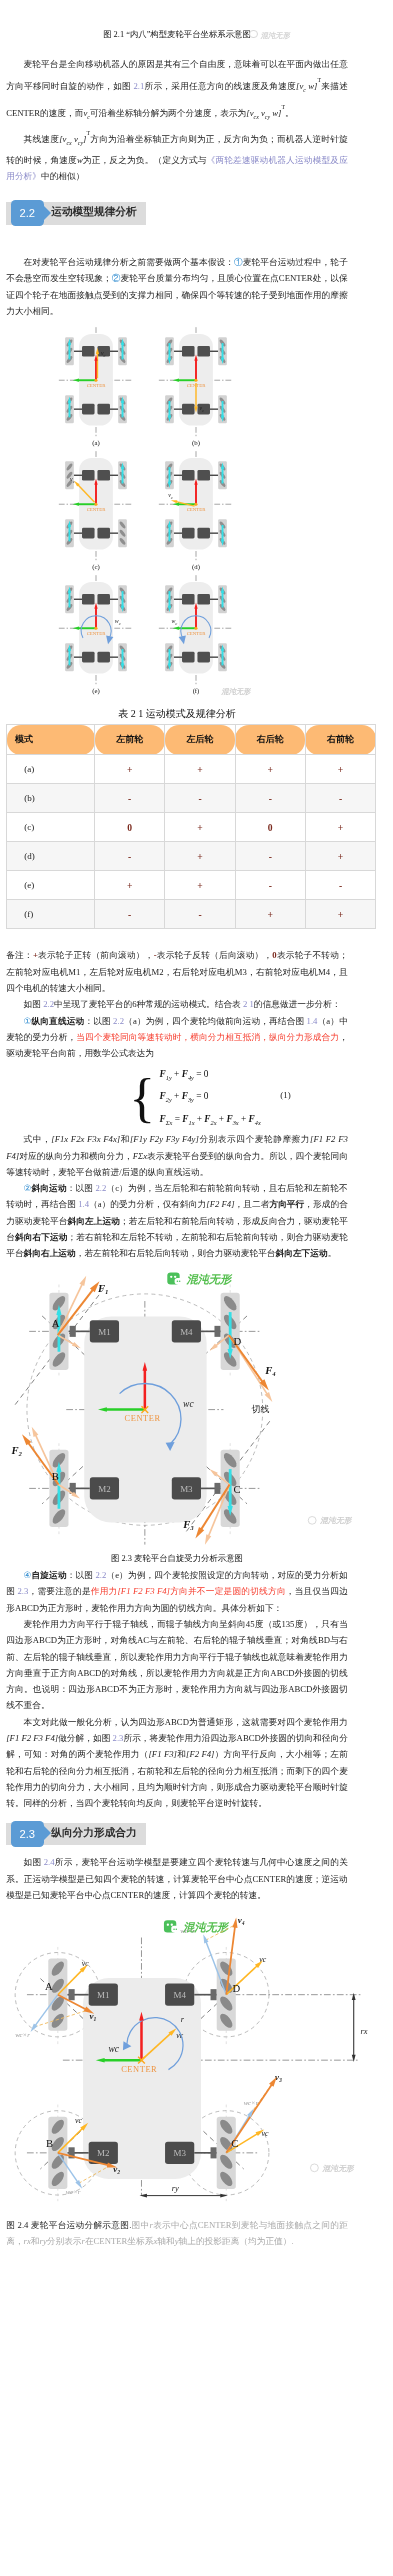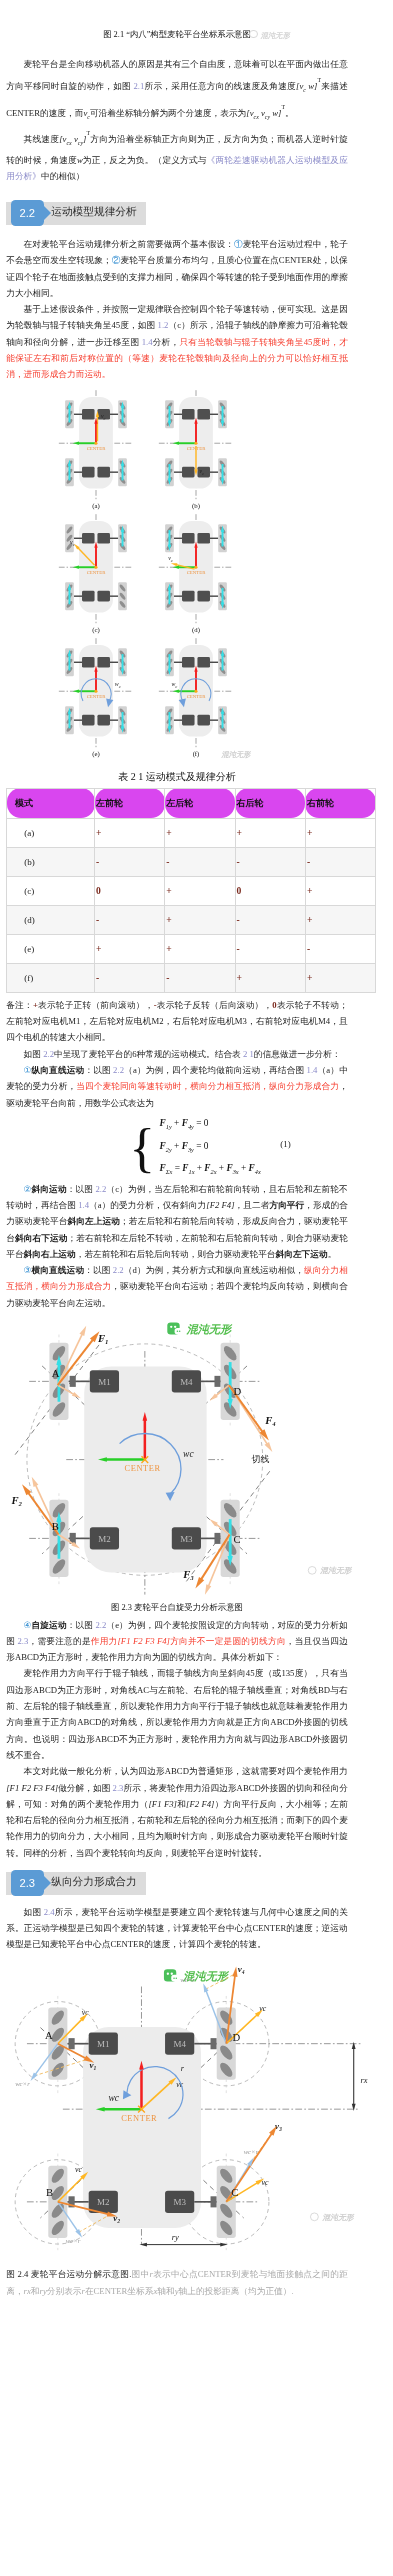--- a/index.html
+++ b/index.html
@@ -30,38 +30,38 @@
   
   .wm-top{position:absolute;top:0.6px;left:249px;font-size:7.3px;color:#d4d4d4;
           font-family:"Liberation Sans",sans-serif;font-style:italic;font-weight:bold;}
   .wm-top .ring{display:inline-block;width:6.7px;height:6.7px;border:0.8px solid #d8d8d8;
           border-radius:50%;vertical-align:-1.1px;margin-right:2.8px;}
 
   
   .sec{position:relative;height:26px;margin:15.7px 0 0 0;}
   .sec-bar{position:absolute;left:0;top:2.2px;width:140px;height:22.5px;background:#dcdcdc;}
   .sec-title{position:absolute;left:45px;top:0;line-height:22.5px;font-family:"Liberation Sans",sans-serif;
-             font-size:10.7px;font-weight:normal;color:#2d2d2d;}
+             font-size:10.7px;font-weight:bold;color:#2d2d2d;}
   .sec-badge{position:absolute;left:4.5px;top:0;width:33px;height:26px;background:#5b9bd5;
              border-radius:4.5px;color:#fff;font-family:"Liberation Sans",sans-serif;font-size:11.2px;
              display:flex;align-items:center;justify-content:center;}
   .sec-badge::after{content:"";position:absolute;right:-7.3px;top:50%;margin-top:-7.3px;
              border-left:7.3px solid #5b9bd5;border-top:7.3px solid transparent;border-bottom:7.3px solid transparent;}
 
   
   .fig22wrap{position:relative;margin-top:6.7px;}
   #fig22-grid{display:flex;flex-wrap:wrap;width:182px;margin-left:49px;column-gap:18px;row-gap:1.1px;}
   .f22cell{width:82px;}
   .wm-inline{position:absolute;left:215px;bottom:0;font-size:7.3px;color:#cfcfcf;
              font-family:"Liberation Sans",sans-serif;font-style:italic;font-weight:bold;}
 
   
   table{border-collapse:collapse;width:370px;margin:0 auto;table-layout:fixed;}
-  th,td{border:0.6px solid #d8d8d8;height:26px;text-align:left;font-size:9px;}
-  th{background:#d946ef;font-family:"Liberation Sans",sans-serif;font-weight:bold;color:#111;height:27px;border-radius:14px;}
+  th,td{border:0.6px solid #d8d8d8;height:26px;text-align:center;font-size:9px;}
+  th{background:#fdba74;font-family:"Liberation Sans",sans-serif;font-weight:bold;color:#111;height:27px;border-radius:14px;}
   th.first{text-align:left;padding-left:7.9px;width:78px;}
   td.mode{text-align:left;padding-left:17px;font-family:"Liberation Serif",serif;}
   td.sym{color:#7b2a1e;font-weight:bold;font-family:"Liberation Serif",serif;font-size:9.6px;}
   tbody tr:nth-child(even){background:#f6f6f6;}
 
   
   .eqwrap{position:relative;margin:3.4px 0;height:63px;}
   .eqin{position:absolute;left:123px;top:0;display:flex;align-items:center;}
   .brace{font-family:"Liberation Serif",serif;font-size:54px;font-weight:400;line-height:58px;color:#111;margin-right:4.5px;}
   .eqline{font-family:"Liberation Serif",serif;font-size:9.3px;line-height:19px;color:#111;}
@@ -103,22 +103,21 @@
   <p class="para"><span class="r-n">其线速度</span><span class="r-m">[v</span><span class="r-sub">cx</span><span class="r-m"> v</span><span class="r-sub">cy</span><span class="r-m">]</span><span class="r-sup">T</span><span class="r-n">方向为沿着坐标轴正方向则为正，反方向为负；而机器人逆时针旋转的时候，角速度</span><span class="r-m">w</span><span class="r-n">为正，反之为负。（定义方式与</span><span class="r-link">《两轮差速驱动机器人运动模型及应用分析》</span><span class="r-n">中的相似）</span></p>
 
   <div class="sec">
     <div class="sec-bar"></div>
     <div class="sec-badge">
         <span>2.2</span>
       </div>
     <span class="sec-title">运动模型规律分析</span>
   </div>
 
-  <p class="para" style="margin-top:10px;"><span class="r-n">在对麦轮平台运动规律分析之前需要做两个基本假设：</span><span class="r-circ">①</span><span class="r-n">麦轮平台运动过程中，轮子不会悬空而发生空转现象；</span><span class="r-circ">②</span><span class="r-n">麦轮平台质量分布均匀，且质心位置在点CENTER处，以保证四个轮子在地面接触点受到的支撑力相同，确保四个等转速的轮子受到地面作用的摩擦力大小相同。</span></p>
-  <p class="para"><span class="r-n">基于上述假设条件，并按照一定规律联合控制四个轮子等速转动，便可实现。这是因为轮毂轴与辊子转轴夹角呈45度，如图 </span><span class="r-link">1.2</span><span class="r-n">（c）所示，沿辊子轴线的静摩擦力可沿着轮毂轴向和径向分解，进一步迁移至图 </span><span class="r-link">1.4</span><span class="r-n">分析，</span><span class="r-red">只有当轮毂轴与辊子转轴夹角呈45度时，才能保证左右和前后对称位置的（等速）麦轮在轮毂轴向及径向上的分力可以恰好相互抵消，进而形成合力而运动。</span></p>
+  <p class="para" style="margin-top:28px;"><span class="r-n">在对麦轮平台运动规律分析之前需要做两个基本假设：</span><span class="r-circ">①</span><span class="r-n">麦轮平台运动过程中，轮子不会悬空而发生空转现象；</span><span class="r-circ">②</span><span class="r-n">麦轮平台质量分布均匀，且质心位置在点CENTER处，以保证四个轮子在地面接触点受到的支撑力相同，确保四个等转速的轮子受到地面作用的摩擦力大小相同。</span></p>
 
   <div class="fig22wrap">
     <div id="fig22-grid">
         <div class="f22cell"><svg viewBox="0 0 170 250" width="82" height="121">
             <line x1="85" y1="2" x2="85" y2="228" class="dd"></line>
             <line x1="8" y1="112" x2="162" y2="112" class="dd"></line>
             <rect x="50" y="16" width="70" height="190" rx="26" fill="#ededed"></rect>
             <line x1="39" y1="52" x2="56" y2="52" stroke="#4a4a4a" stroke-width="3"></line>
             <rect x="56" y="41" width="26" height="22" rx="3" fill="#4f4f4f"></rect>
             <rect x="88" y="41" width="26" height="22" rx="3" fill="#4f4f4f"></rect>
@@ -446,39 +445,39 @@
         </tr>
         <tr>
           <td class="mode">(f)</td>
           <td class="sym">-</td>
           <td class="sym">-</td>
           <td class="sym">+</td>
           <td class="sym">+</td>
         </tr>
       </tbody>
   </table>
-  <p class="para noind" style="margin-top:4px;"><span class="r-n">备注：</span><span class="r-sym">+</span><span class="r-n">表示轮子正转（前向滚动），</span><span class="r-sym">-</span><span class="r-n">表示轮子反转（后向滚动），</span><span class="r-sym">0</span><span class="r-n">表示轮子不转动；左前轮对应电机M1，左后轮对应电机M2，右后轮对应电机M3，右前轮对应电机M4，且四个电机的转速大小相同。</span></p>
+  <p class="para noind" style="margin-top:18px;"><span class="r-n">备注：</span><span class="r-sym">+</span><span class="r-n">表示轮子正转（前向滚动），</span><span class="r-sym">-</span><span class="r-n">表示轮子反转（后向滚动），</span><span class="r-sym">0</span><span class="r-n">表示轮子不转动；左前轮对应电机M1，左后轮对应电机M2，右后轮对应电机M3，右前轮对应电机M4，且四个电机的转速大小相同。</span></p>
 
   <p class="para"><span class="r-n">如图 </span><span class="r-link">2.2</span><span class="r-n">中呈现了麦轮平台的6种常规的运动模式。结合表 </span><span class="r-link">2 1</span><span class="r-n">的信息做进一步分析：</span></p>
   <p class="para"><span class="r-circ">①</span><span class="r-b">纵向直线运动</span><span class="r-n">：以图 </span><span class="r-link">2.2</span><span class="r-n">（a）为例，四个麦轮均做前向运动，再结合图 </span><span class="r-link">1.4</span><span class="r-n">（a）中麦轮的受力分析，</span><span class="r-red">当四个麦轮同向等速转动时，横向分力相互抵消，纵向分力形成合力</span><span class="r-n">，驱动麦轮平台向前，用数学公式表达为</span></p>
 
   <div class="eqwrap">
     <div class="eqin">
       <span class="brace">{</span>
       <div class="eqlines">
         <div class="eqline"><span class="r-mb">F</span><span class="r-sub">1y</span><span class="r-n"> + </span><span class="r-mb">F</span><span class="r-sub">4y</span><span class="r-n"> = 0</span></div>
         <div class="eqline"><span class="r-mb">F</span><span class="r-sub">2y</span><span class="r-n"> + </span><span class="r-mb">F</span><span class="r-sub">3y</span><span class="r-n"> = 0</span></div>
         <div class="eqline"><span class="r-mb">F</span><span class="r-sub">Σx</span><span class="r-n"> = </span><span class="r-mb">F</span><span class="r-sub">1x</span><span class="r-n"> + </span><span class="r-mb">F</span><span class="r-sub">2x</span><span class="r-n"> + </span><span class="r-mb">F</span><span class="r-sub">3x</span><span class="r-n"> + </span><span class="r-mb">F</span><span class="r-sub">4x</span></div>
       </div>
     </div>
     <span class="eqnum">(1)</span>
   </div>
 
+  <p class="para"><span class="r-n">式中，</span><span class="r-m">[F1x F2x F3x F4x]</span><span class="r-n">和</span><span class="r-m">[F1y F2y F3y F4y]</span><span class="r-n">分别表示四个麦轮静摩擦力</span><span class="r-m">[F1 F2 F3 F4]</span><span class="r-n">对应的纵向分力和横向分力，</span><span class="r-m">FΣx</span><span class="r-n">表示麦轮平台受到的纵向合力。所以，四个麦轮同向等速转动时，麦轮平台做前进/后退的纵向直线运动。</span></p>
   <p class="para"><span class="r-circ">②</span><span class="r-b">斜向运动</span><span class="r-n">：以图 </span><span class="r-link">2.2</span><span class="r-n">（c）为例，当左后轮和右前轮前向转动，且右后轮和左前轮不转动时，再结合图 </span><span class="r-link">1.4</span><span class="r-n">（a）的受力分析，仅有斜向力</span><span class="r-m">[F2 F4]</span><span class="r-n">，且二者</span><span class="r-b">方向平行</span><span class="r-n">，形成的合力驱动麦轮平台</span><span class="r-b">斜向左上运动</span><span class="r-n">；若左后轮和右前轮后向转动，形成反向合力，驱动麦轮平台</span><span class="r-b">斜向右下运动</span><span class="r-n">；若右前轮和左后轮不转动，左前轮和右后轮前向转动，则合力驱动麦轮平台</span><span class="r-b">斜向右上运动</span><span class="r-n">，若左前轮和右后轮后向转动，则合力驱动麦轮平台</span><span class="r-b">斜向左下运动</span><span class="r-n">。</span></p>
-  <p class="para"><span class="r-circ">③</span><span class="r-b">横向直线运动</span><span class="r-n">：以图 </span><span class="r-link">2.2</span><span class="r-n">（d）为例，其分析方式和纵向直线运动相似，</span><span class="r-red">纵向分力相互抵消，横向分力形成合力</span><span class="r-n">，驱动麦轮平台向右运动；若四个麦轮均反向转动，则横向合力驱动麦轮平台向左运动。</span></p>
 
   <svg class="figsvg" width="393" height="281" viewBox="0 0 700 510" preserveAspectRatio="none" style="margin-top:6.7px;">
     <defs>
       <g id="whL">
         <rect x="-17" y="-70" width="34" height="140" rx="5" fill="#d8d8d8"></rect>
         <ellipse cx="0" cy="-51" rx="7.5" ry="15.5" fill="#8a8a8a" transform="rotate(38 0 -51)"></ellipse>
         <ellipse cx="0" cy="-17" rx="7.5" ry="15.5" fill="#8a8a8a" transform="rotate(38 0 -17)"></ellipse>
         <ellipse cx="0" cy="17" rx="7.5" ry="15.5" fill="#8a8a8a" transform="rotate(38 0 17)"></ellipse>
         <ellipse cx="0" cy="51" rx="7.5" ry="15.5" fill="#8a8a8a" transform="rotate(38 0 51)"></ellipse>
       </g>

